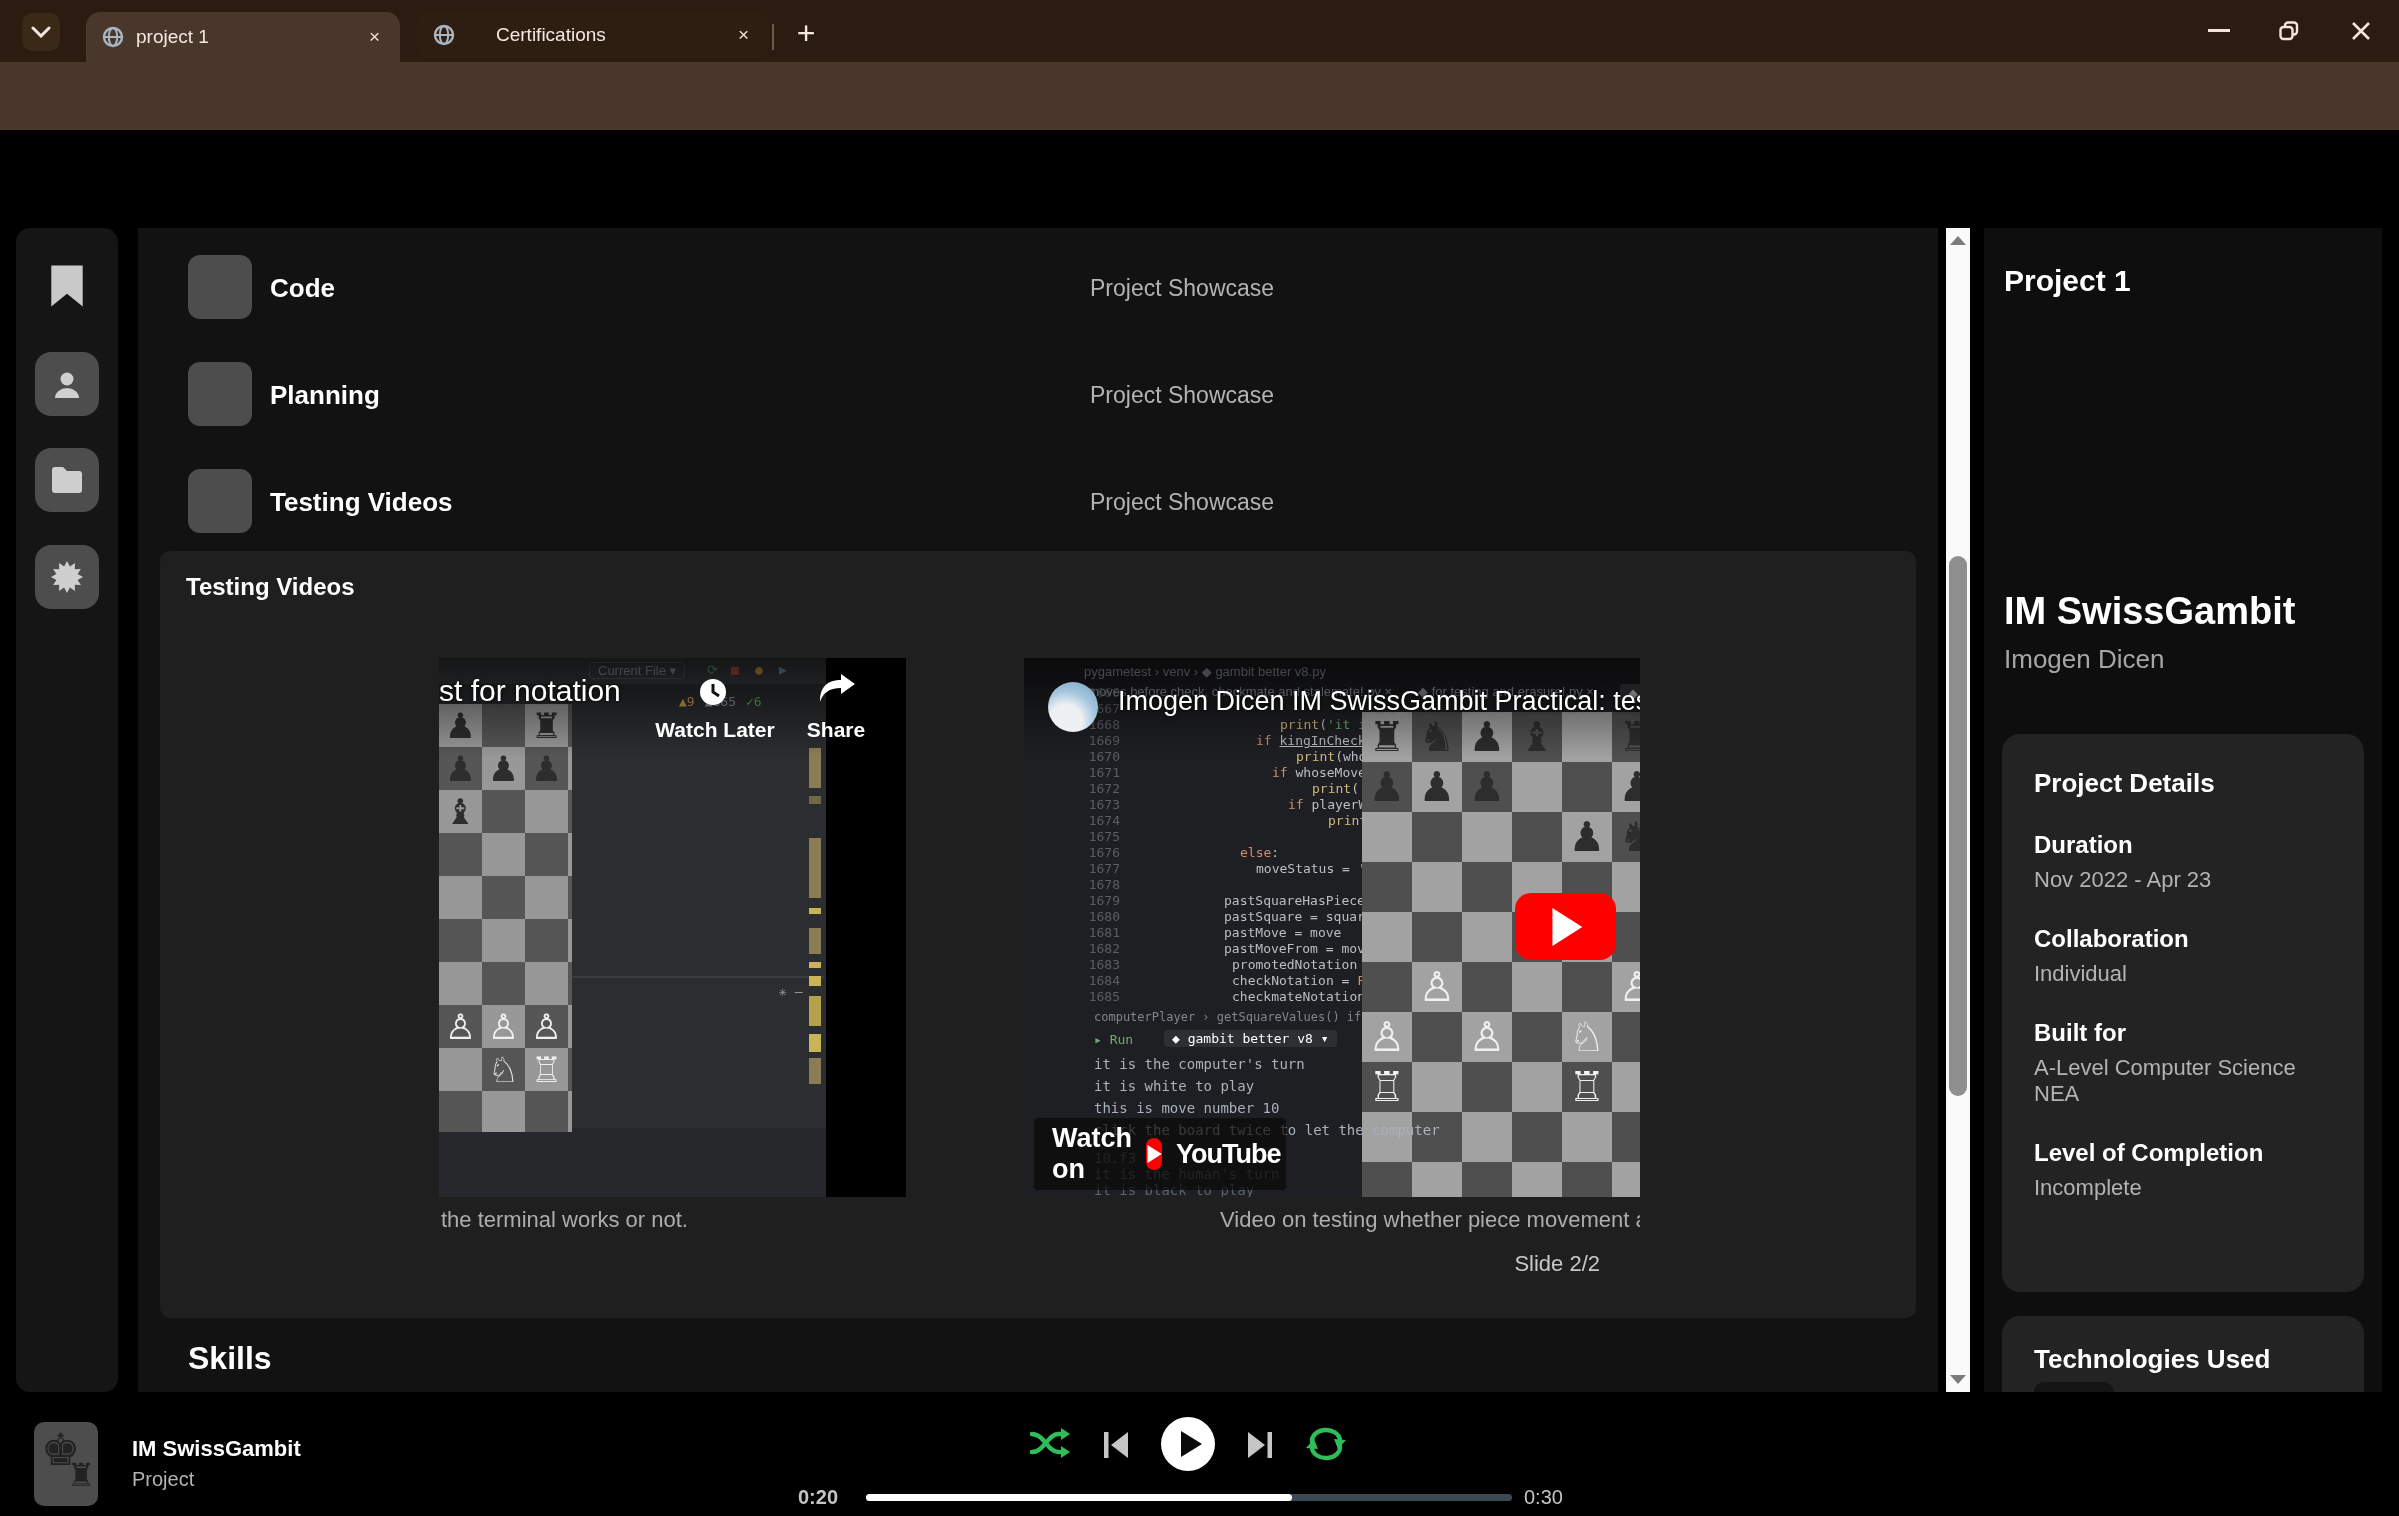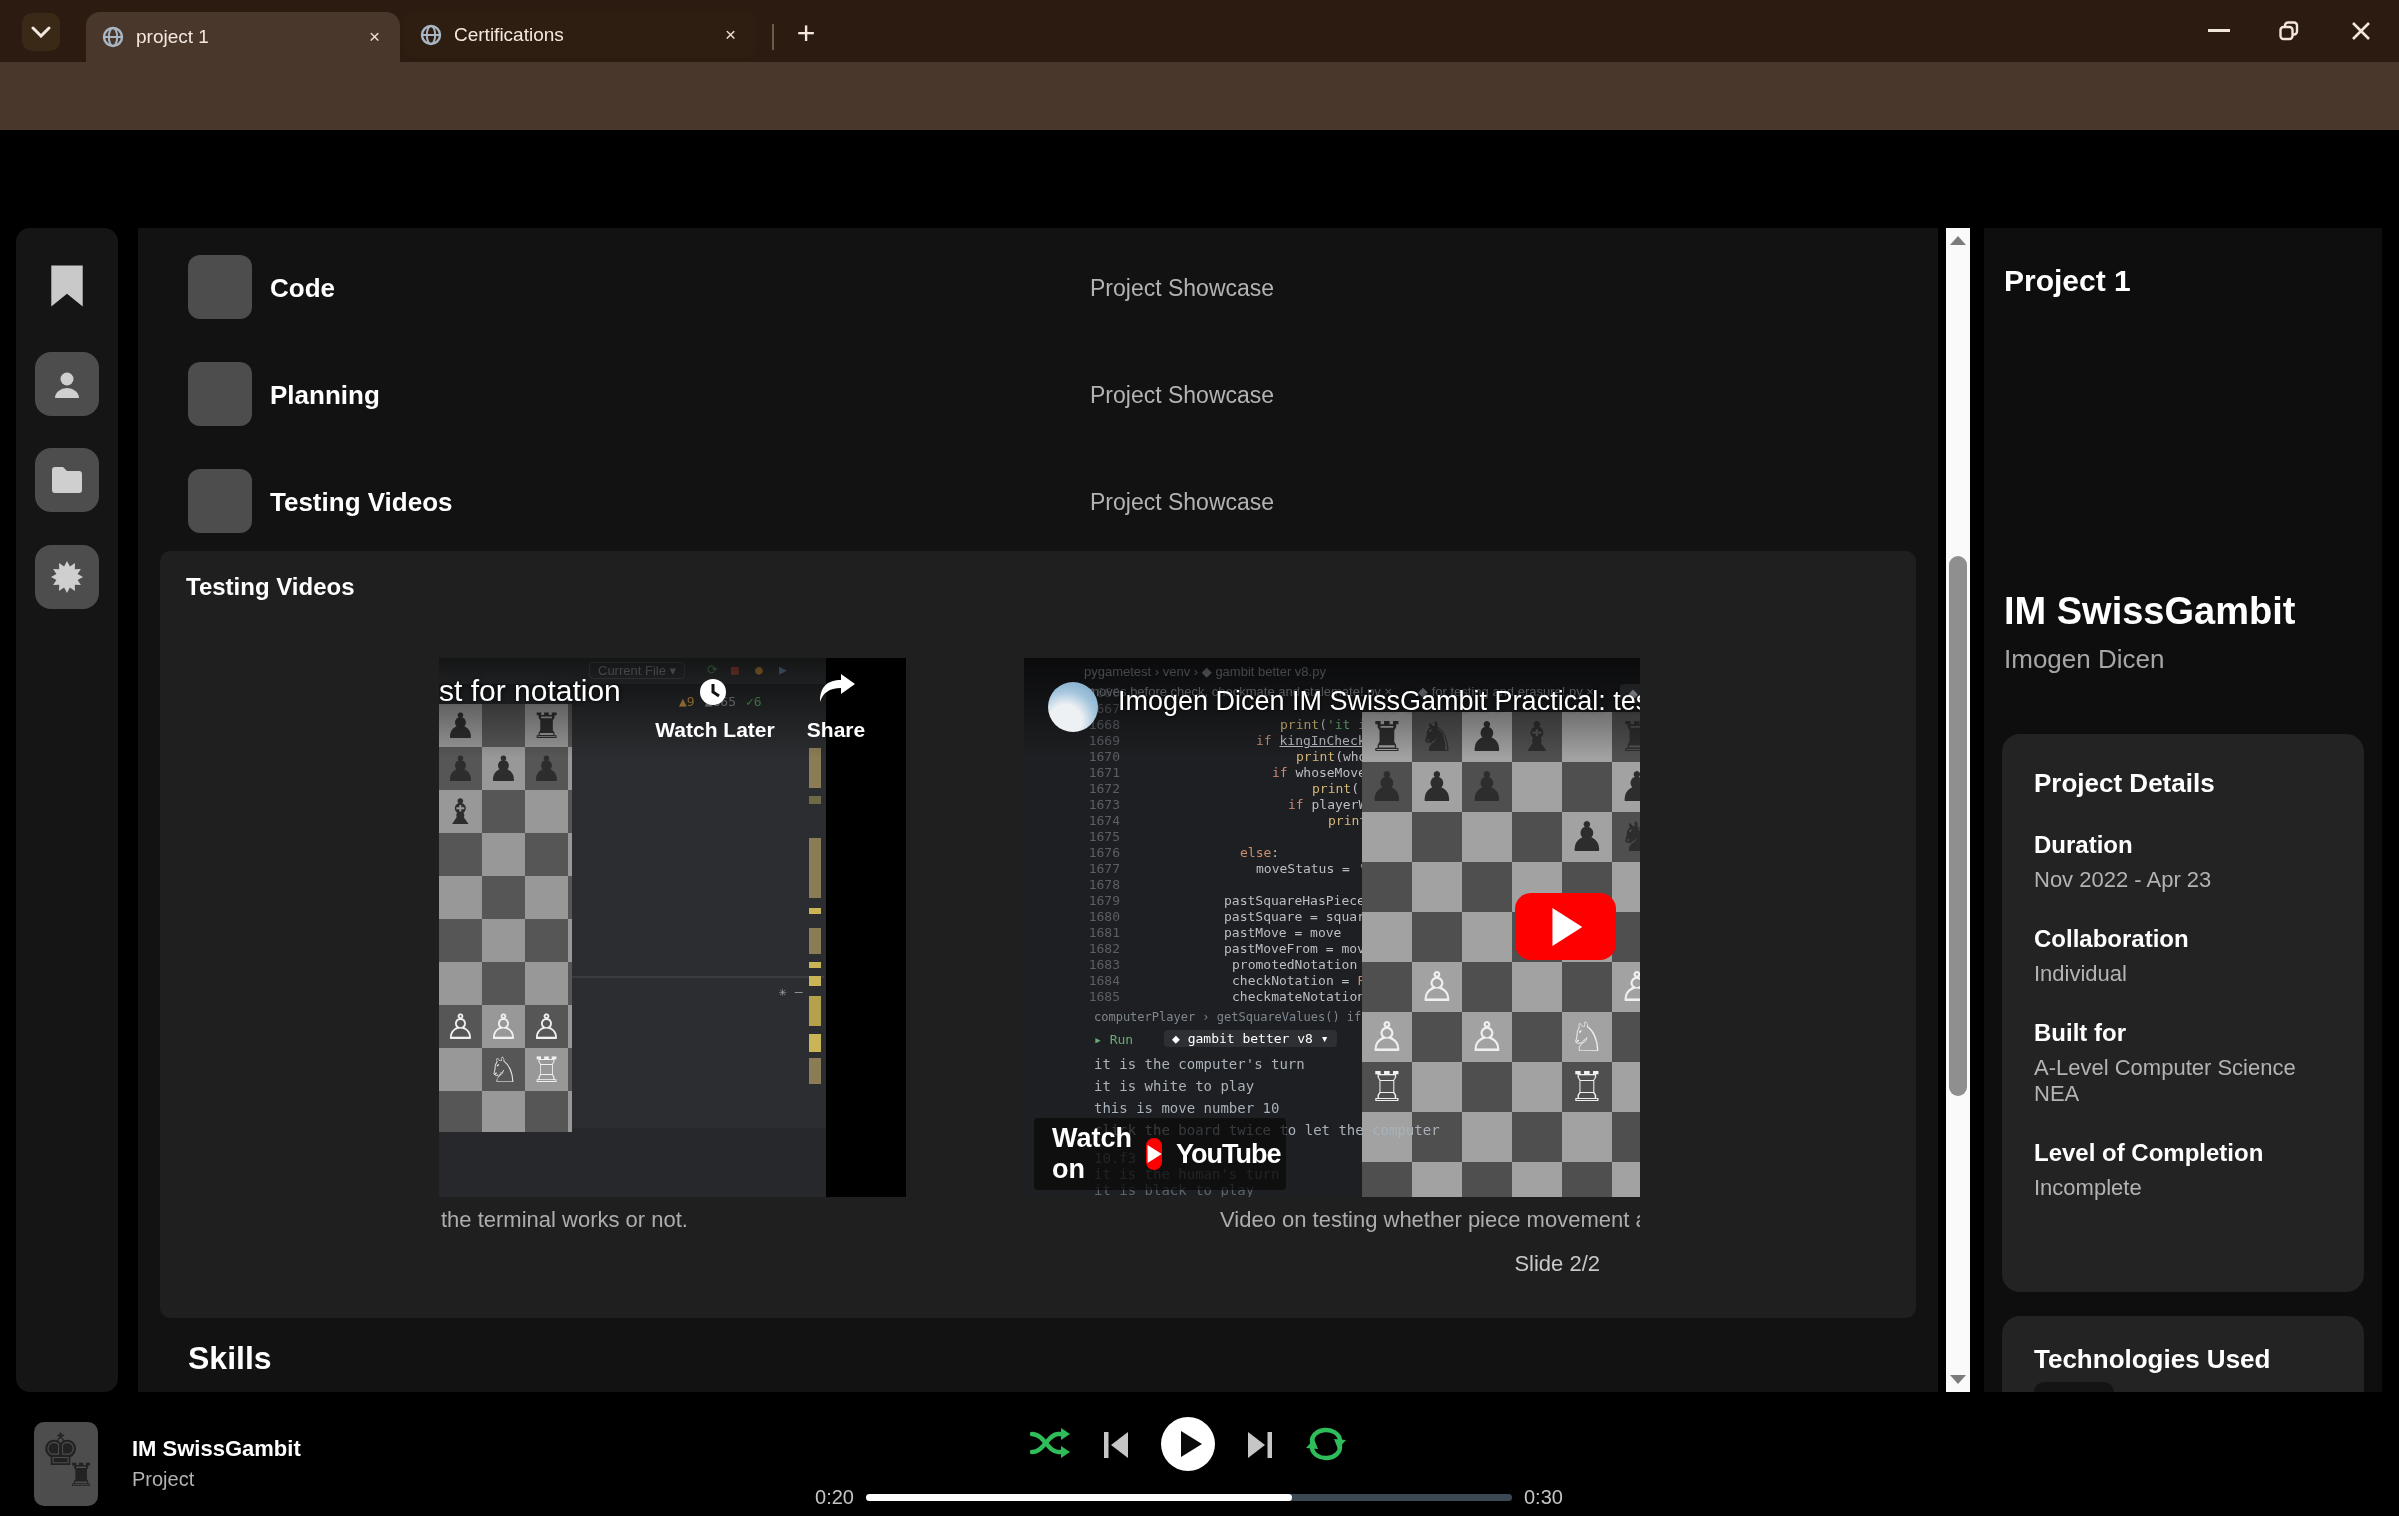--- a/index.html
+++ b/index.html
@@ -6,21 +6,21 @@
   html,body { background:#000; }
   body { font-family:"Liberation Sans", sans-serif; }
   .screen { position:relative; width:2399px; height:1516px; background:#000; overflow:hidden; }
   .abs { position:absolute; }
 
   
   .tabbar { position:absolute; left:0; top:0; width:2399px; height:62px; background:#2b1b10; }
   .tab-search-btn { position:absolute; left:22px; top:13px; width:38px; height:38px; border-radius:10px; background:#3b2917; display:flex; align-items:center; justify-content:center; }
   .tab { position:absolute; top:12px; height:50px; display:flex; align-items:center; color:#f3e7df; font-size:19px; }
   .tab.active { left:86px; width:314px; background:#4a372b; border-radius:14px 14px 0 0; }
-  .tab.inactive { left:404px; width:352px; background:#33231574; border-radius:12px; height:46px; }
+  .tab.inactive { left:417px; width:352px; background:#33231574; border-radius:12px; height:46px;gap:29px; }
   .tab .fav { margin:0 12px 0 16px; flex:0 0 auto; }
   .tab .ttl { flex:1; overflow:hidden; white-space:nowrap; }
   .tab .cls { margin-right:14px; font-size:19px; color:#f0ddd2; padding:0 6px; }
   .tab-sep { position:absolute; left:772px; top:24px; width:2px; height:26px; background:#6e5a49; }
   .new-tab { position:absolute; left:786px; top:14px; width:40px; height:40px; color:#f3e7df; font-size:32px; text-align:center; line-height:38px; }
   .win-ctl { position:absolute; top:10px; height:42px; width:46px; display:flex; align-items:center; justify-content:center; color:#f2e5dc; }
   .toolbar { position:absolute; left:0; top:62px; width:2399px; height:68px; background:#4a372b; border-bottom:1px solid #271softjs; }
   .tb-ic { position:absolute; top:80px; font-size:27px; color:#eed9cd; }
   .tb-ic.dim { color:#8f7765; }
   .urlbar { position:absolute; left:256px; top:69px; width:1874px; height:54px; border-radius:27px; background:#3a2a1e; display:flex; align-items:center; color:#f4e8e1; }
@@ -551,20 +551,20 @@
     </div>
     <div class="pl-btn" style="left:1305px;">
       <svg width="42" height="36" viewBox="0 0 42 36">
         <path d="M7 16 a14 11 0 0 1 28 -2" stroke="#2ebd59" stroke-width="4.4" fill="none" stroke-linecap="round"></path>
         <polygon points="29,13 41,14 33,23" fill="#2ebd59"></polygon>
         <path d="M35 20 a14 11 0 0 1 -28 2" stroke="#2ebd59" stroke-width="4.4" fill="none" stroke-linecap="round"></path>
         <polygon points="13,23 1,22 9,13" fill="#2ebd59"></polygon>
       </svg>
     </div>
 
-    <div class="time" style="left:798px; width:56px; text-align:right;">0:20</div>
+    <div class="time" style="left:798px; width:56px; font-weight:bold;">0:20</div>
     <div class="prog-track">
         <div class="prog-fill" style="width: 66%;"></div>
       </div>
     <div class="time" style="left:1524px;">0:30</div>
   </div>
 
 </div>
 
 </body></html>

